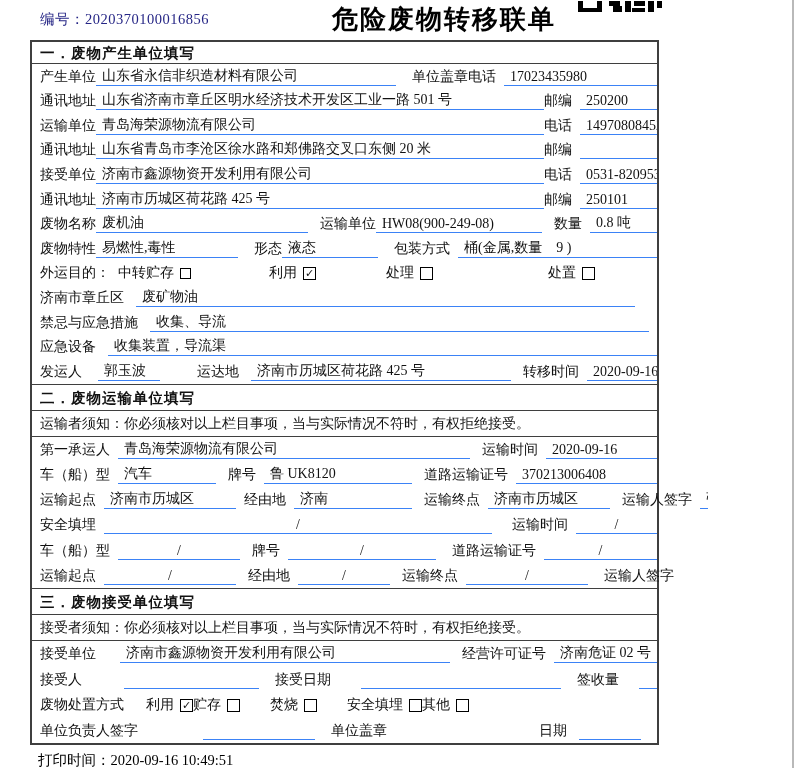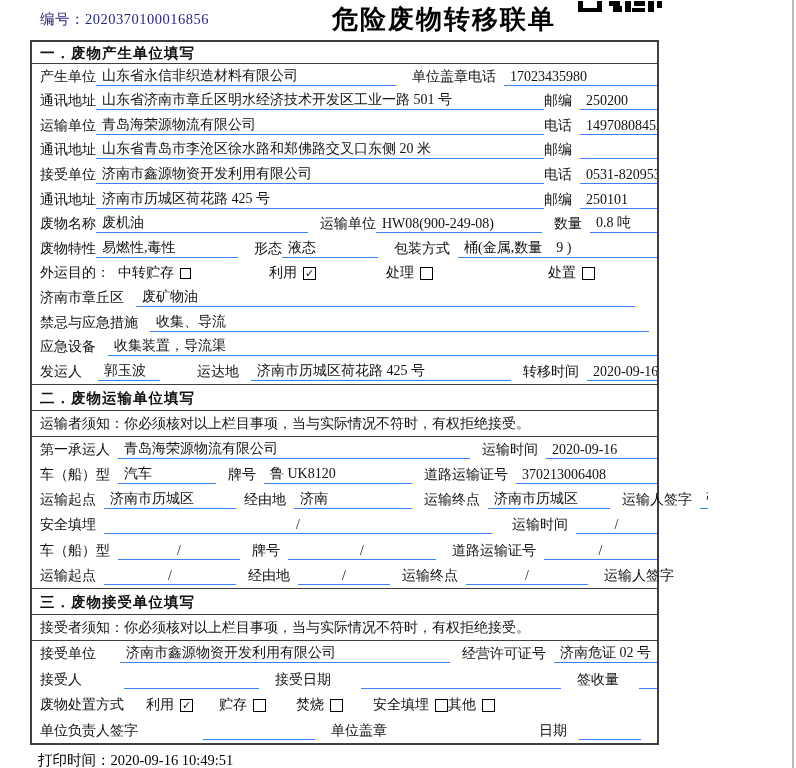--- a/index.html
+++ b/index.html
@@ -225,21 +225,21 @@
     <span class="lbl ml16">接受日期</span>
     <span class="u" style="width:200px;margin-left:30px"></span>
     <span class="lbl ml16">签收量</span>
     <span class="u fill ml20"></span>
   </div>
 
   <div class="row row-c">
     <span class="lbl">废物处置方式</span>
     <span class="lbl" style="margin-left:22px">利用</span>
     <span class="cb">✓</span>
-    <span class="lbl" style="margin-left:26px">贮存</span>
+    <span class="lbl" style="">贮存</span>
     <span class="cb"></span>
     <span class="lbl" style="margin-left:30px">焚烧</span>
     <span class="cb"></span>
     <span class="lbl" style="margin-left:30px">安全填埋</span>
     <span class="cb"></span>
     <span class="lbl" style="">其他</span>
     <span class="cb"></span>
   </div>
 
   <div class="row row-c">

